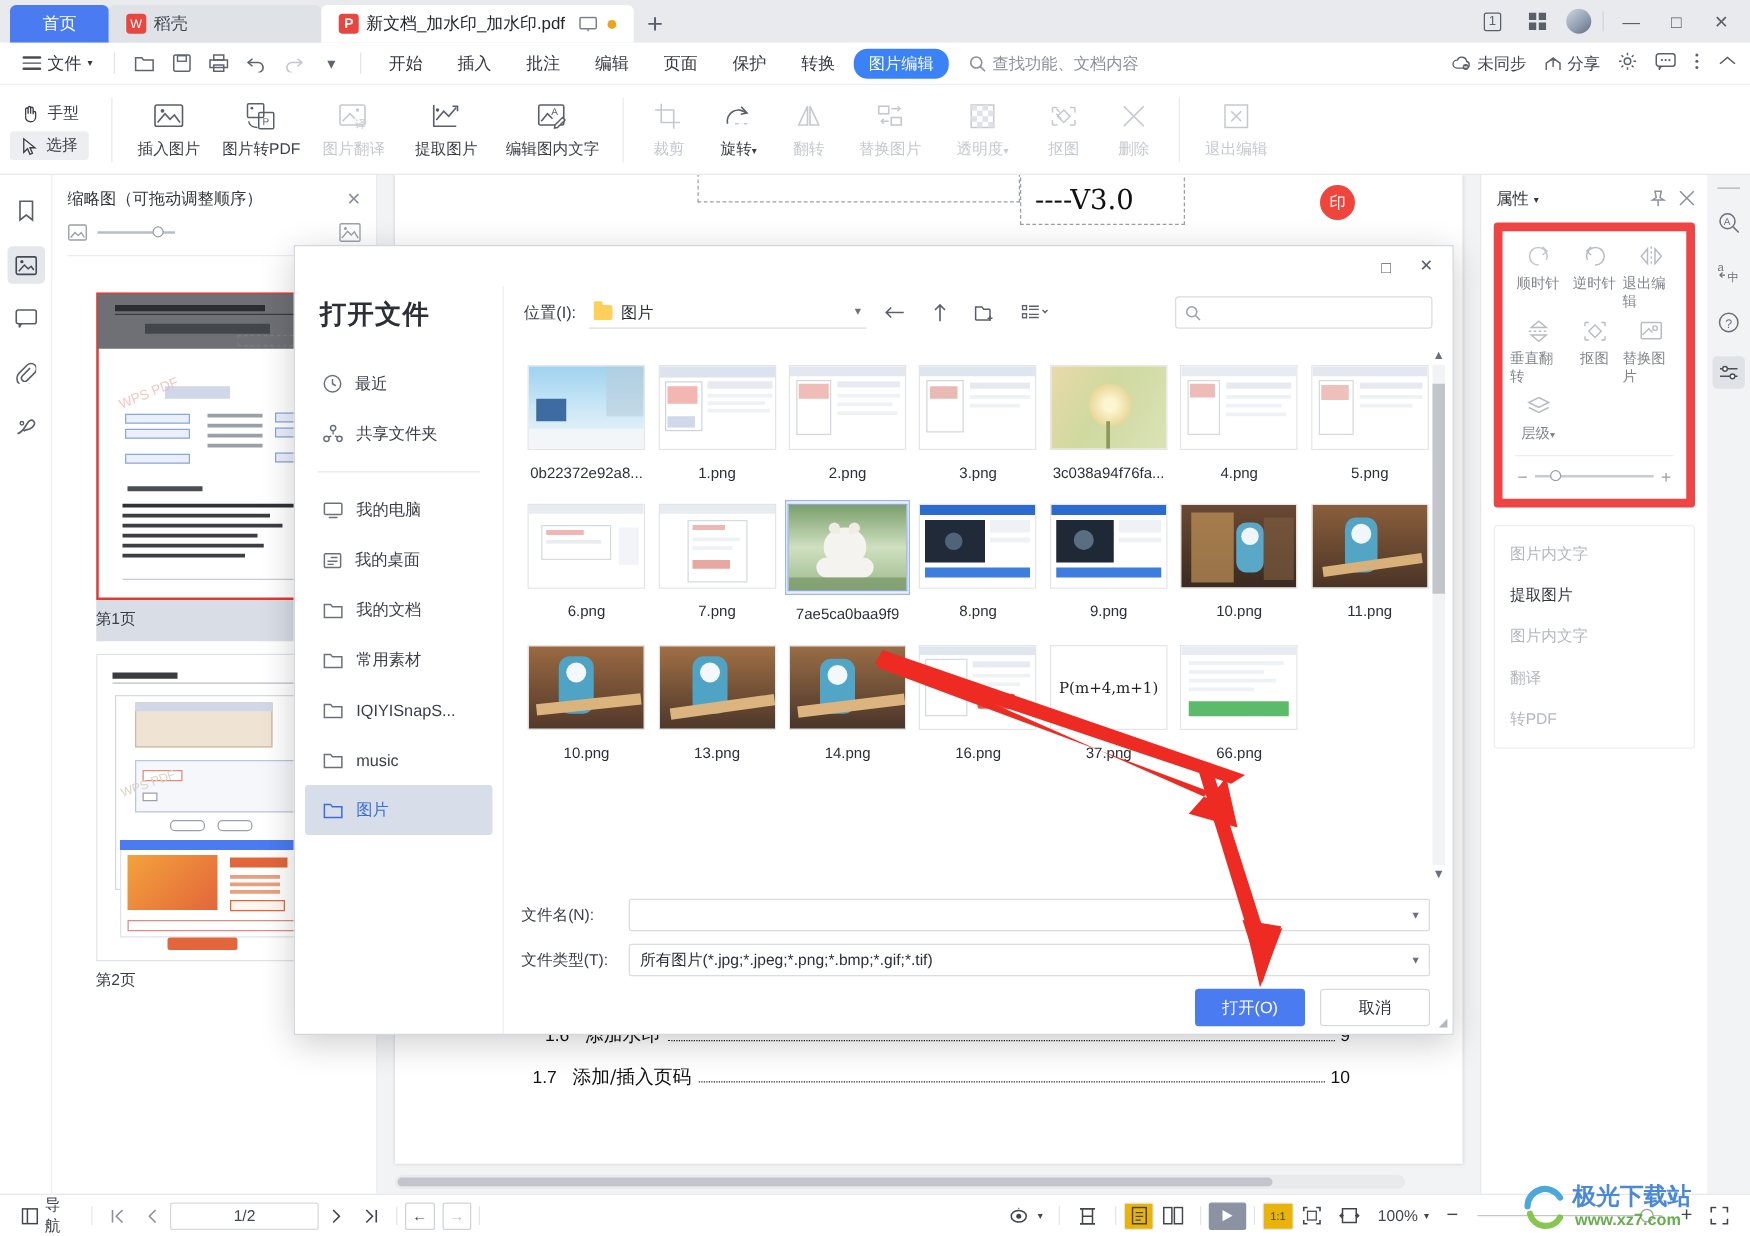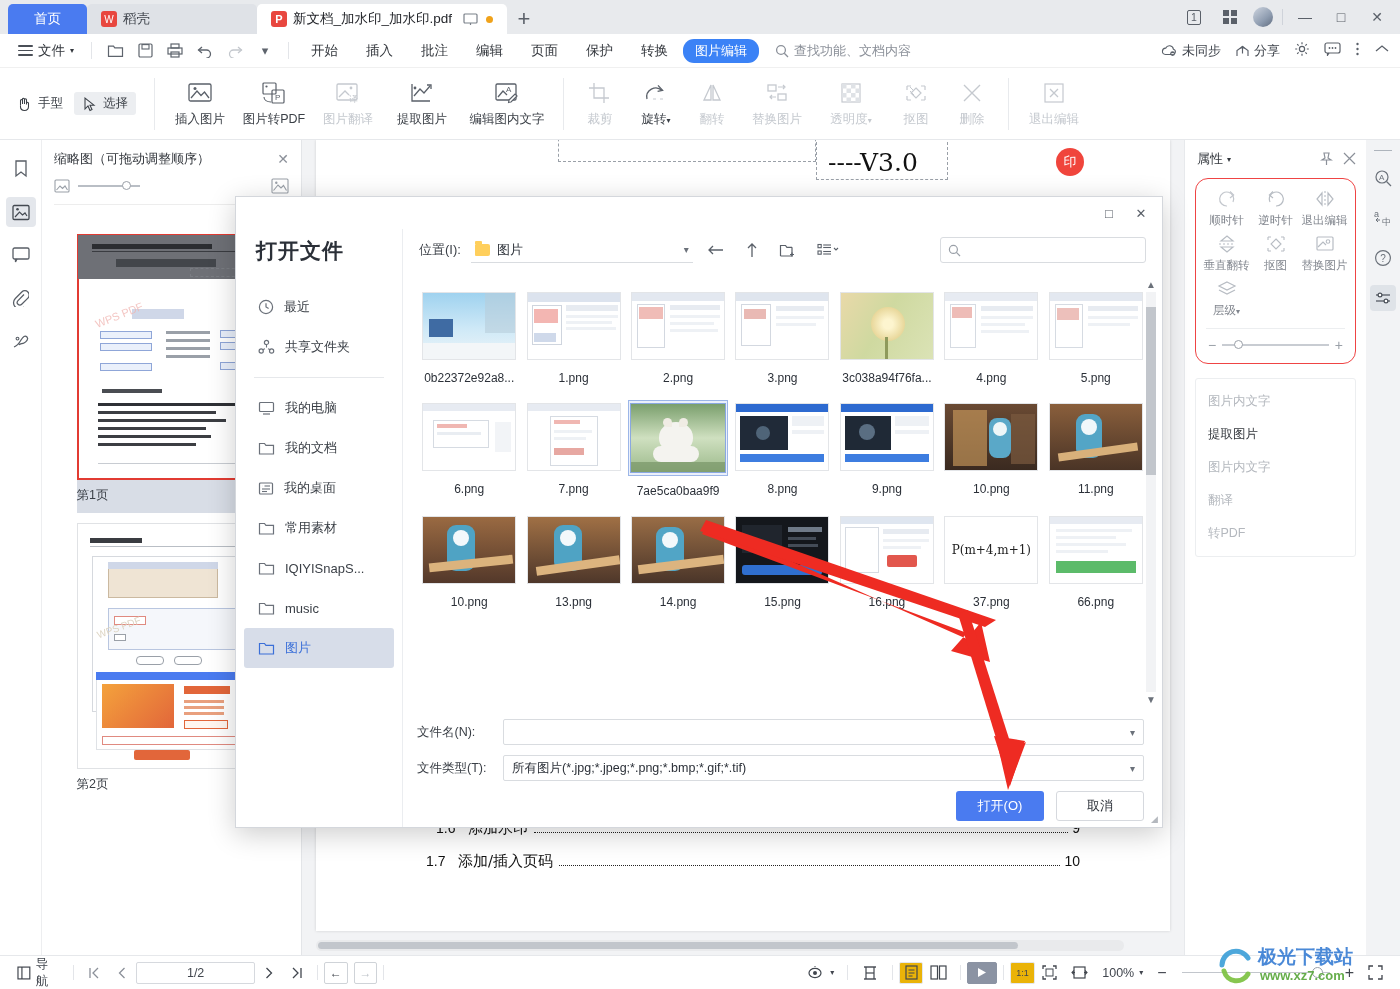--- a/index.html
+++ b/index.html
@@ -47,21 +47,21 @@
   .msep { width:1px; height:17px; background:#e3e5e9; margin:0 7px; }
   .mitem { padding:4px 13px; font-size:13.5px; color:#33373d; }
   .mitem.pill { background:#3b82f6; color:#fff; border-radius:11px; padding:3px 12px; font-size:13px; }
   .searchbox { display:flex; align-items:center; gap:5px; margin-left:14px; color:#8b9099; font-size:13px; }
   .menuright { margin-left:auto; display:flex; align-items:center; gap:14px; color:#41464e; font-size:13px; }
   .menuright .mr { display:flex; align-items:center; gap:4px; }
 
   
   .ribbon { height:72px; background:#fff; display:flex; align-items:center; padding:0 8px;
             border-bottom:1px solid #e6e8eb; }
-  .modecol { display:flex; flex-direction:row; gap:3px; margin-right:10px; }
+  .modecol { display:flex; flex-direction:column; gap:3px; margin-right:10px; }
   .modebtn { display:flex; align-items:center; gap:6px; font-size:12.5px; color:#3a3f46; padding:3px 8px; border-radius:3px; }
   .modebtn.sel { background:#eceef1; }
   .rsep { width:1px; height:52px; background:#e8eaed; margin:0 8px; }
   .rbtn { width:74px; display:flex; flex-direction:column; align-items:center; gap:5px;
           font-size:12.5px; color:#3a3f46; padding:4px 0; }
   .rbtn.small { width:56px; }
   .rbtn.dis { color:#c5c9cf; }
   .rico { height:26px; display:flex; align-items:center; justify-content:center; }
   .caret { font-size:8px; }
 
@@ -87,38 +87,38 @@
   .thumbbox { width:190px; height:246px; background:#fff; border:1px solid #e0e2e5; position:relative; overflow:hidden;}
   .thumbitem.sel .thumbbox { outline:2px solid #e23b32; outline-offset:-2px;}
   .thumbcap { text-align:left; font-size:12.5px; color:#3a3f46; padding:7px 0 9px 0; }
   .thumbitem.sel .thumbcap { background:#d8dde6; }
 
   
   .docarea { position:absolute; left:302px; right:216px; top:0; bottom:0; background:#f2f3f5; overflow:hidden; }
   .page { position:absolute; left:14px; right:14px; top:0; bottom:24px; background:#fff; box-shadow:0 0 3px rgba(0,0,0,.14); }
   .pagetop { position:relative; height:58px; border-bottom:0; }
   .dashbox { position:absolute; border:1px dashed #9aa0a8; }
-  .v30 { position:absolute; font-family:"DejaVu Serif",serif; font-size:25px; color:#111; }
+  .v30 { position:absolute; font-family:"DejaVu Serif",serif; font-size:22px; color:#111; }
   .redbadge { position:absolute; width:28px; height:28px; border-radius:50%; background:#f0453c; color:#fff;
               display:flex; align-items:center; justify-content:center; font-size:13px; }
   .toc { position:absolute; left:120px; right:90px; bottom:46px; }
   .tocrow { display:flex; align-items:baseline; font-size:15px; color:#111; margin-bottom:14px;
             font-family:"DejaVu Serif",serif; }
   .tocnum { width:32px; font-family:"Liberation Sans",sans-serif; font-size:14px;}
   .toctitle { white-space:nowrap; }
   .tocdots { flex:1; border-bottom:1.5px dotted #222; margin:0 4px 4px 6px; }
   .tocpage { font-family:"Liberation Sans",sans-serif; font-size:14px; }
   .hscroll { position:absolute; left:14px; right:60px; bottom:4px; height:11px; background:#e9eaec; border-radius:6px;}
   .hscroll i { position:absolute; left:2px; top:2px; width:700px; height:7px; background:#c2c6cc; border-radius:4px; }
 
   
   .props { position:absolute; right:34px; top:0; width:182px; bottom:0; background:#fff; border-left:1px solid #e7e9ec; }
   .propshead { display:flex; align-items:center; gap:4px; padding:10px 10px 8px 12px; font-size:13px; color:#33373d;}
   .propshead .sp { margin-left:auto; display:flex; gap:10px; color:#8b9099; }
-  .propcard { margin:2px 10px 0 10px; border:1px solid #ef4444; border-radius:13px; padding:10px 6px; }
+  .propcard { margin:2px 10px 0 10px; border:7px solid #ef4444; border-radius:3px; padding:10px 6px; }
   .pgrid { display:grid; grid-template-columns:repeat(3,1fr); gap:6px 0; }
   .pbtn { display:flex; flex-direction:column; align-items:center; gap:4px; font-size:11.5px; color:#80858d; }
   .pline { height:1px; background:#eceef0; margin:10px 4px 8px 4px; }
   .opacity { display:flex; align-items:center; gap:6px; padding:0 6px; color:#9aa0a8; font-size:14px; }
   .oslider { flex:1; height:1.5px; background:#c8ccd2; position:relative; }
   .oslider .k { position:absolute; left:12px; top:-4px; width:9px; height:9px; border-radius:50%; background:#fff; border:1.4px solid #9aa0a8;}
   .propcard2 { margin:14px 10px 0 10px; border:1px solid #eceef0; border-radius:3px; padding:6px 0; }
   .plistitem { padding:8px 12px; font-size:12.5px; color:#b4b8be; }
   .plistitem.on { color:#33373d; }
 
@@ -946,35 +946,35 @@
         </div>
         <div class="navdiv"></div>
         <div class="navitem">
           <svg width="17" height="15" viewBox="0 0 17 15">
               <rect x="1.5" y="1.5" width="14" height="9" rx="1" fill="none" stroke="#6b717a" stroke-width="1.2"></rect>
               <line x1="5" y1="13" x2="12" y2="13" stroke="#6b717a" stroke-width="1.2"></line>
             </svg>
           <span>我的电脑</span>
         </div>
         <div class="navitem">
-          <svg width="17" height="15" viewBox="0 0 17 15">
-              <path d="M1.5 13V2.5h5l1.4 1.8H15.5V13z" fill="none" stroke="#6b717a" stroke-width="1.2"></path>
-            </svg>
-          <span>我的文档</span>
-        </div>
-        <div class="navitem">
           <svg width="16" height="15" viewBox="0 0 16 15">
               <rect x="1.5" y="2" width="13" height="11" rx="1" fill="none" stroke="#6b717a" stroke-width="1.2"></rect>
               <line x1="4" y1="5" x2="4.1" y2="5" stroke="#6b717a" stroke-width="1.6"></line>
               <line x1="6.5" y1="5" x2="12" y2="5" stroke="#6b717a" stroke-width="1.1"></line>
               <line x1="4" y1="8" x2="12" y2="8" stroke="#6b717a" stroke-width="1.1"></line>
               <line x1="4" y1="10.5" x2="9" y2="10.5" stroke="#6b717a" stroke-width="1.1"></line>
             </svg>
           <span span="">我的桌面</span>
           </div>
+        <div class="navitem">
+          <svg width="17" height="15" viewBox="0 0 17 15">
+              <path d="M1.5 13V2.5h5l1.4 1.8H15.5V13z" fill="none" stroke="#6b717a" stroke-width="1.2"></path>
+            </svg>
+          <span>我的文档</span>
+        </div>
         <div class="navitem">
           <svg width="17" height="15" viewBox="0 0 17 15">
               <path d="M1.5 13V2.5h5l1.4 1.8H15.5V13z" fill="none" stroke="#6b717a" stroke-width="1.2"></path>
             </svg>
           <span>常用素材</span>
         </div>
         <div class="navitem">
           <svg width="17" height="15" viewBox="0 0 17 15">
               <path d="M1.5 13V2.5h5l1.4 1.8H15.5V13z" fill="none" stroke="#6b717a" stroke-width="1.2"></path>
             </svg>
@@ -1288,34 +1288,20 @@
               <div class="mini" style="background:linear-gradient(#996d46,#4a3529)">
                 <div class="mb" style="left:24px;top:10px;width:28px;height:44px;background:#51a5c6;border-radius:9px"></div>
                 <div class="mb" style="left:30px;top:15px;width:16px;height:16px;border-radius:50%;background:#f2f8fb"></div>
                 <div class="mb" style="left:6px;top:43px;width:86px;height:9px;background:#dcb47f;transform:rotate(-7deg)"></div>
               </div>
                 </div>
               </div>
             <div class="fname">14.png</div>
           </div>
 
-          <div class="fileitem">
-            <div class="fthumbwrap">
-                <div class="fthumb">
-              <div class="mini" style="background:#14171c">
-                <div class="mb" style="left:6px;top:8px;width:40px;height:28px;background:#20252d"></div>
-                <div class="mb" style="left:52px;top:10px;width:34px;height:5px;background:#6f7a88"></div>
-                <div class="mb" style="left:52px;top:20px;width:28px;height:3px;background:#444c57"></div>
-                <div class="mb" style="left:52px;top:27px;width:30px;height:3px;background:#444c57"></div>
-                <div class="mb" style="left:6px;top:48px;width:80px;height:10px;background:#2f6fd0;border-radius:3px"></div>
-              </div>
-                </div>
-              </div>
-            <div class="fname">15.png</div>
-          </div>
 
           <div class="fileitem">
             <div class="fthumbwrap">
                 <div class="fthumb">
               <div class="mini" style="background:#fff">
                 <div class="mb" style="left:0;top:0;right:0;height:7px;background:#dfe6f0"></div>
                 <div class="mb" style="left:4px;top:10px;width:34px;height:46px;border:1px solid #d6dbe2"></div>
                 <div class="mb" style="left:42px;top:12px;width:46px;height:5px;background:#e7ebf1"></div>
                 <div class="mb" style="left:42px;top:22px;width:46px;height:3px;background:#eef1f5"></div>
                 <div class="mb" style="left:42px;top:29px;width:38px;height:3px;background:#eef1f5"></div>

